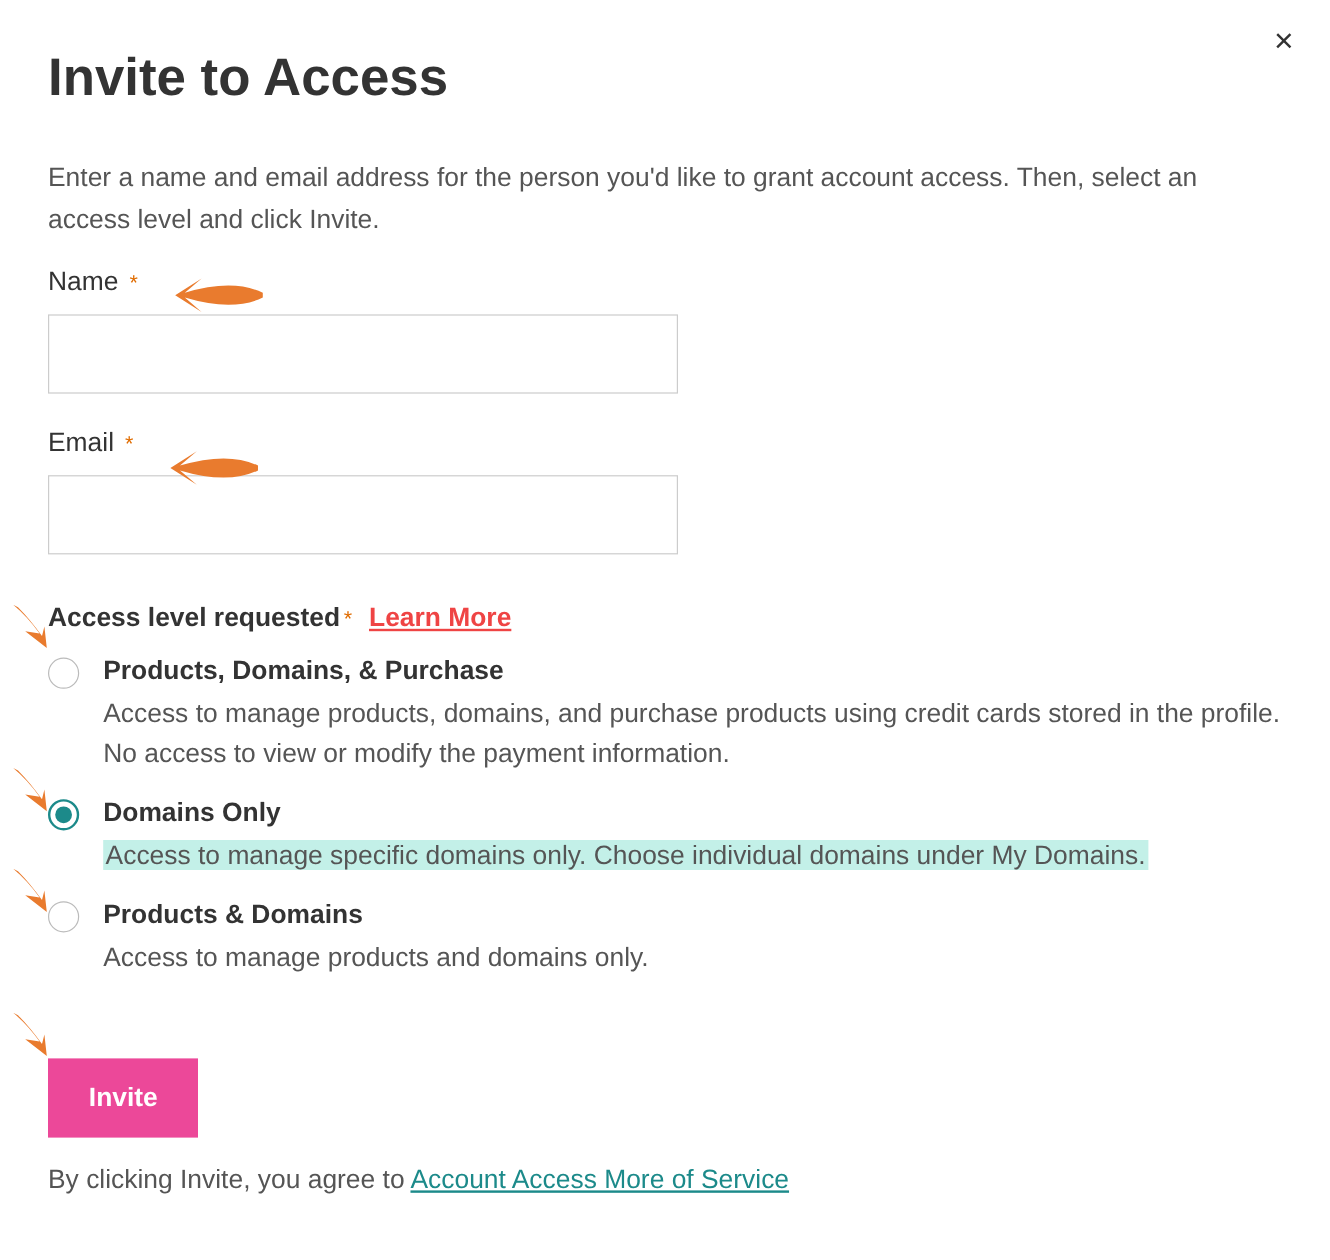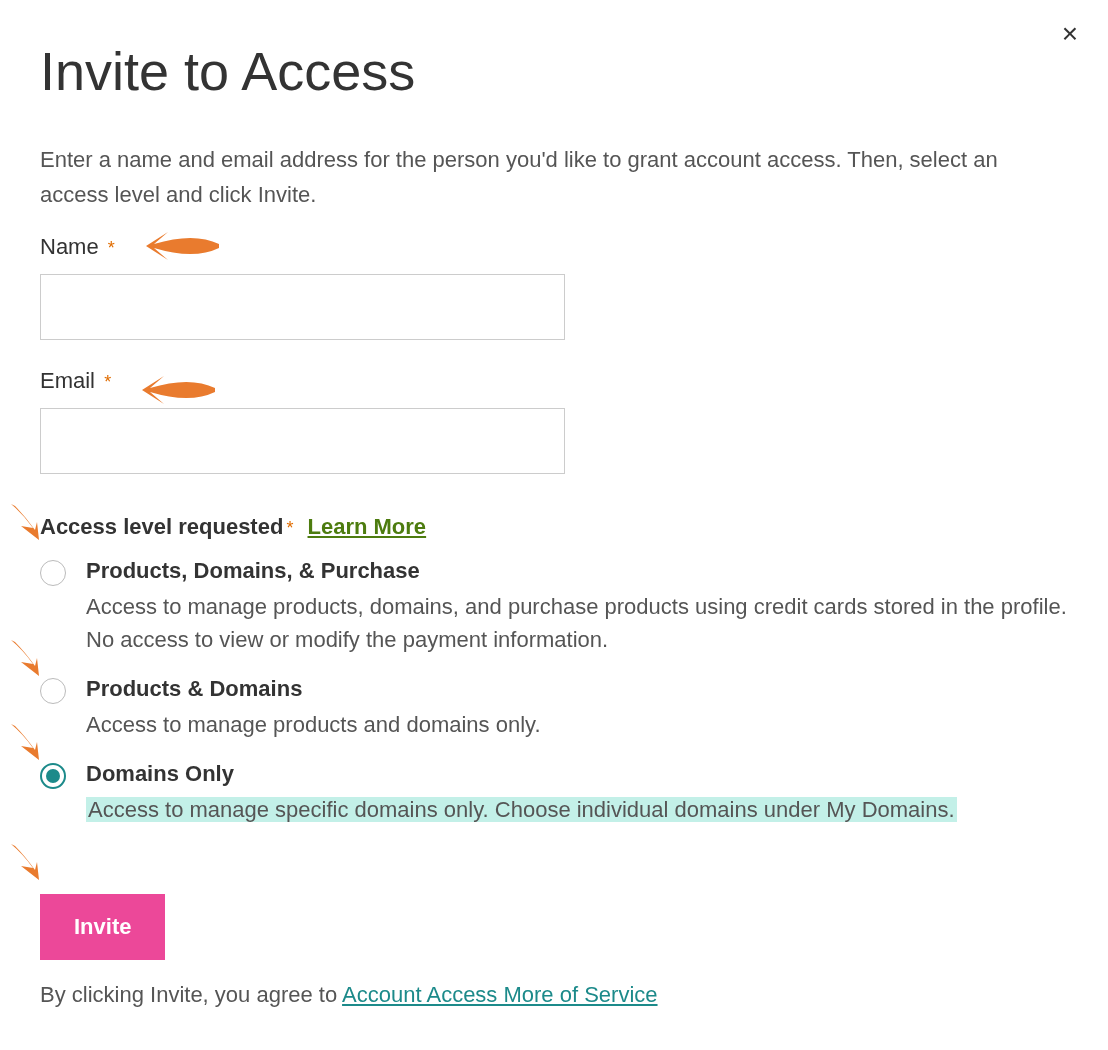--- a/index.html
+++ b/index.html
@@ -19,22 +19,22 @@
       position: absolute;
       top: 20px;
       right: 30px;
       font-size: 28px;
       color: #333;
       cursor: pointer;
       font-weight: normal;
       line-height: 1;
     }
     h1 {
-      font-size: 54px;
-      font-weight: normal;
+      font-size: 44px;
+      font-weight: bold;
       color: #333;
       margin-bottom: 40px;
     }
     .intro {
       font-size: 22px;
       color: #555;
       line-height: 1.6;
       margin-bottom: 22px;
       max-width: 1020px;
     }
@@ -67,21 +67,21 @@
       font-weight: bold;
       color: #333;
       margin-top: 40px;
       margin-bottom: 18px;
     }
     .access-label-row .required {
       font-weight: normal;
       margin-right: 2px;
     }
     .learn-more {
-      color: #4d7c0f;
+      color: #ef4444;
       text-decoration: underline;
       font-weight: bold;
       margin-left: 6px;
       cursor: pointer;
     }
     .radio-group {
       margin-left: 0px;
     }
     .radio-item {
       display: flex;
@@ -197,34 +197,34 @@
 <div class="radio-group">
   <div class="radio-item">
     <div class="radio-circle"></div>
     <div class="radio-content">
       <div class="radio-title">Products, Domains, &amp; Purchase</div>
       <div class="radio-desc">Access to manage products, domains, and purchase products using credit cards stored in the profile. No access to view or modify the payment information.</div>
     </div>
   </div>
 
   <div class="radio-item">
+    <div class="radio-circle selected"></div>
+    <div class="radio-content">
+      <div class="radio-title">Domains Only</div>
+      <span class="radio-desc highlight">Access to manage specific domains only. Choose individual domains under My Domains.</span>
+    </div>
+  </div>
+
+  <div class="radio-item">
     <div class="radio-circle"></div>
     <div class="radio-content">
       <div class="radio-title">Products &amp; Domains</div>
       <div class="radio-desc">Access to manage products and domains only.</div>
     </div>
   </div>
-
-  <div class="radio-item">
-    <div class="radio-circle selected"></div>
-    <div class="radio-content">
-      <div class="radio-title">Domains Only</div>
-      <span class="radio-desc highlight">Access to manage specific domains only. Choose individual domains under My Domains.</span>
-    </div>
-  </div>
 </div>
 
 <button class="invite-btn">Invite</button>
 
 <p class="agree-text">
   <span>By clicking Invite, you agree to </span><a class="tos-link">Account Access More of Service</a>
 </p>
 
 
 <div class="arrow" style="left:134px; top:224px;">

